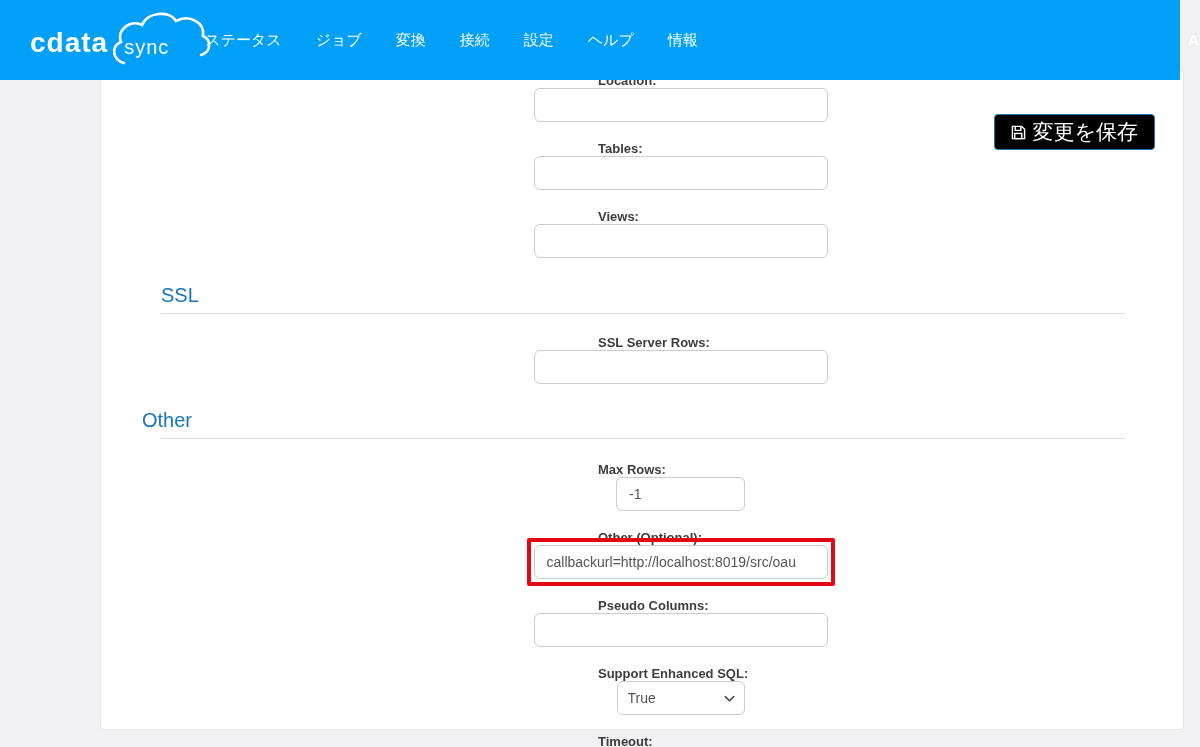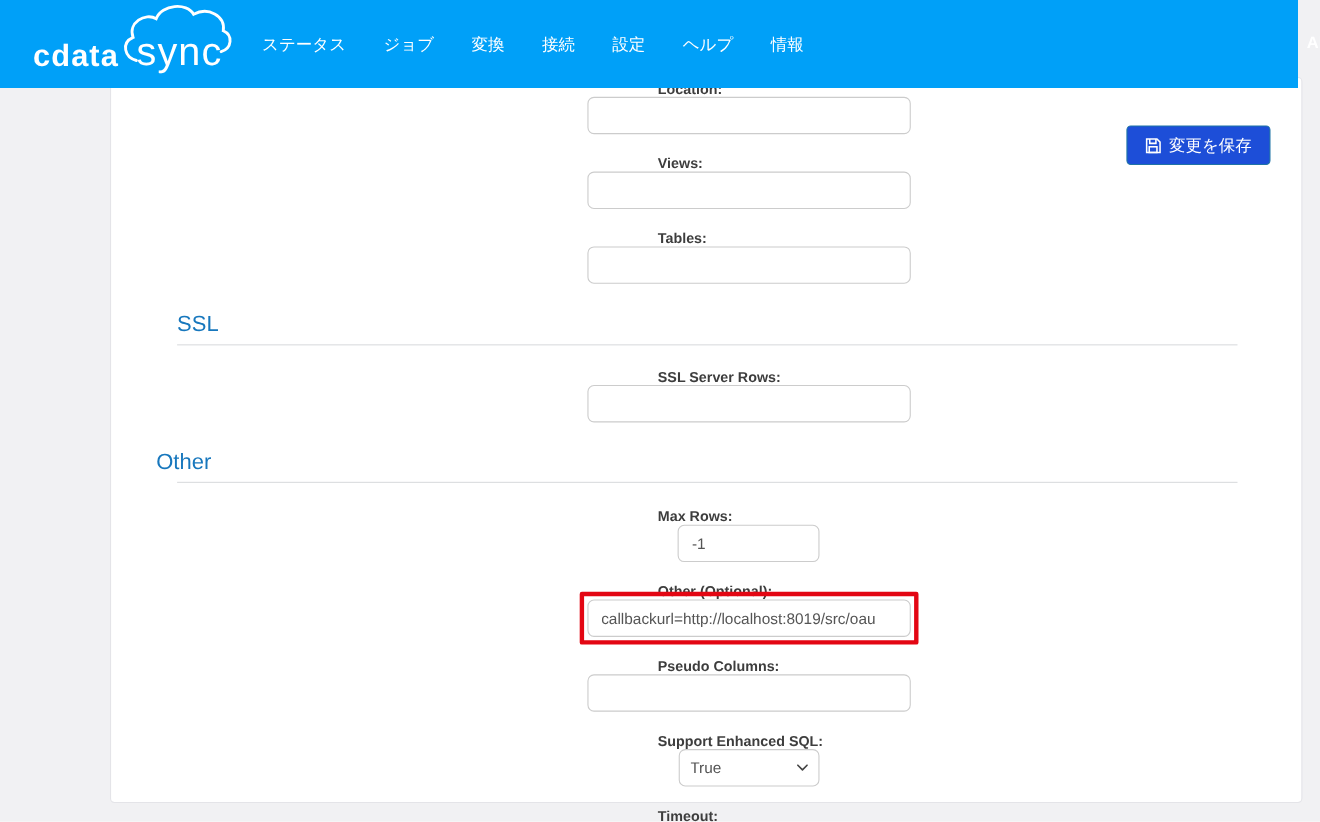--- a/index.html
+++ b/index.html
@@ -11,37 +11,37 @@
   }
 
   
   .topbar {
     position:absolute; top:0; left:0; width:1180px; height:80px;
     background:#00a0f8; z-index:10;
     display:flex; align-items:center;
   }
   .logo { margin-left:30px; display:flex; align-items:flex-end; color:#fff; user-select:none; }
   .logo-cdata { font-size:28px; font-weight:bold; letter-spacing:1px; line-height:1; }
-  .logo-sync { position:relative; margin-left:16px; font-size:36px; font-weight:300; line-height:1; padding-top:14px; }
+  .logo-sync { position:relative; margin-left:16px; font-size:20px; font-weight:300; line-height:1; padding-top:14px; }
   .logo-sync .cloud { position:absolute; left:-14px; top:-14px; width:104px; height:58px; }
   .logo-sync .sync-text { position:relative; z-index:1; letter-spacing:1px; }
   .mainnav { display:flex; gap:34px; margin-left:36px; }
   .mainnav .nav-item { color:#fff; font-size:15px; cursor:pointer; white-space:nowrap; }
   .account { position:absolute; left:1188px; top:31px; color:#fff; font-size:15px; font-weight:bold; white-space:nowrap; cursor:pointer; }
 
   
   .card {
     position:absolute; left:100px; top:70px; width:1084px; height:660px;
     background:#fff; border:1px solid #e4e4e8; border-radius:4px; z-index:1;
   }
   .save-btn {
     position:absolute; top:43px; right:28px; height:36px;
-    background:#1d4ed8; color:#fff; border:1px solid #1f74a6; border-radius:4px;
+    background:#000000; color:#fff; border:1px solid #1f74a6; border-radius:4px;
     font-family:"Liberation Sans", sans-serif;
-    font-size:15px; padding:0 16px; display:flex; align-items:center; gap:7px; cursor:pointer;
+    font-size:21px; padding:0 16px; display:flex; align-items:center; gap:7px; cursor:pointer;
   }
   .save-btn svg { display:block; }
 
   
   .form-row { display:flex; align-items:center; margin:0 0 19px 77px;flex-direction:column; }
   .form-row.first { margin-top:2px; }
   .form-row label { width:165px; font-size:13px; font-weight:bold; color:#3d3d3d; }
   .input {
     height:34px; border:1px solid #ccc; border-radius:6px;
     font-family:"Liberation Sans", sans-serif;
@@ -82,26 +82,26 @@
     </span>
     <span>変更を保存</span>
   </button>
 
   <div class="form-row first">
     <label>Location:</label>
     <input class="input wide" type="text" value="" style="">
   </div>
 
   <div class="form-row">
-    <label>Views:</label>
+    <label>Tables:</label>
     <input class="input wide" type="text" value="" style="">
   </div>
 
   <div class="form-row">
-    <label>Tables:</label>
+    <label>Views:</label>
     <input class="input wide" type="text" value="" style="">
   </div>
 
   <h2 class="section-heading">SSL</h2>
   <hr class="divider">
 
   <div class="form-row">
     <label>SSL Server Rows:</label>
     <input class="input wide" type="text" value="" style="">
   </div>

